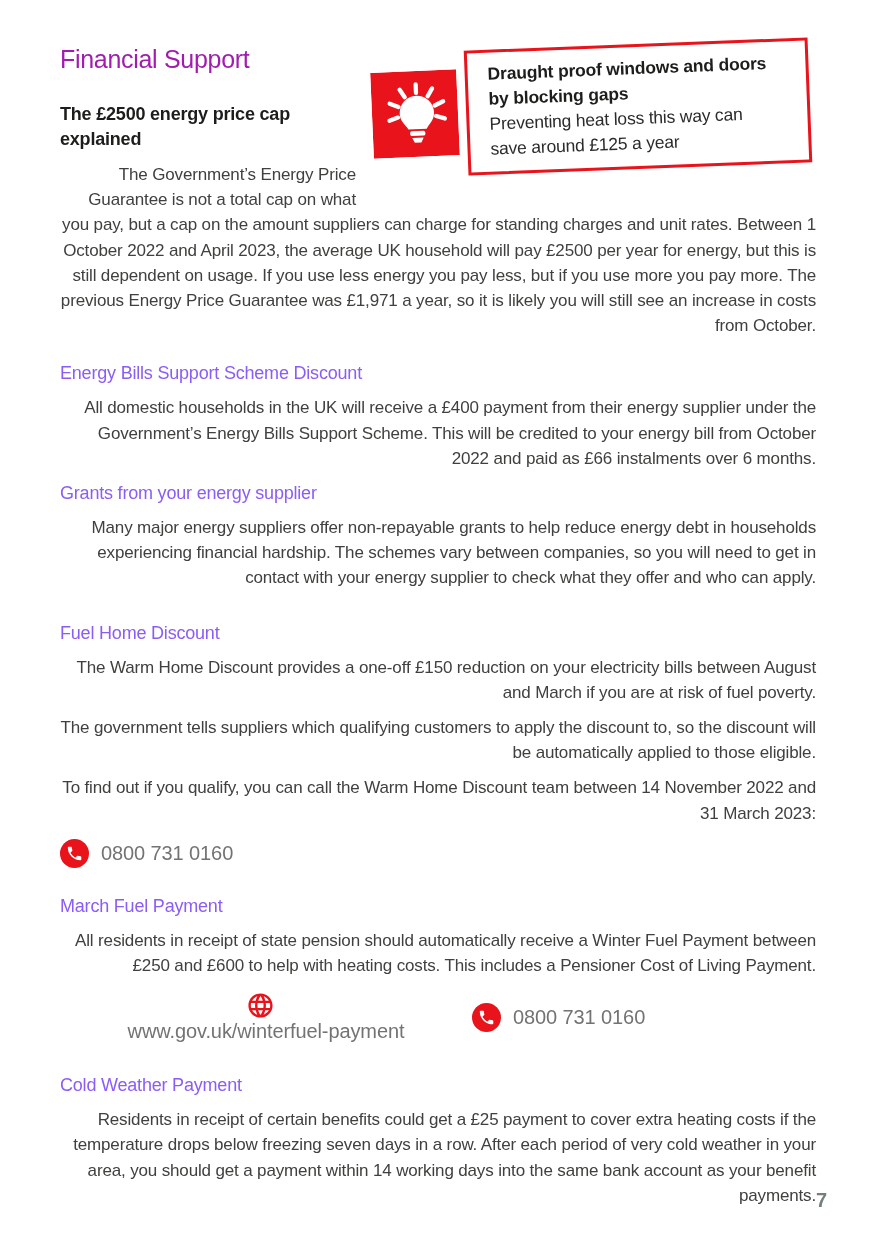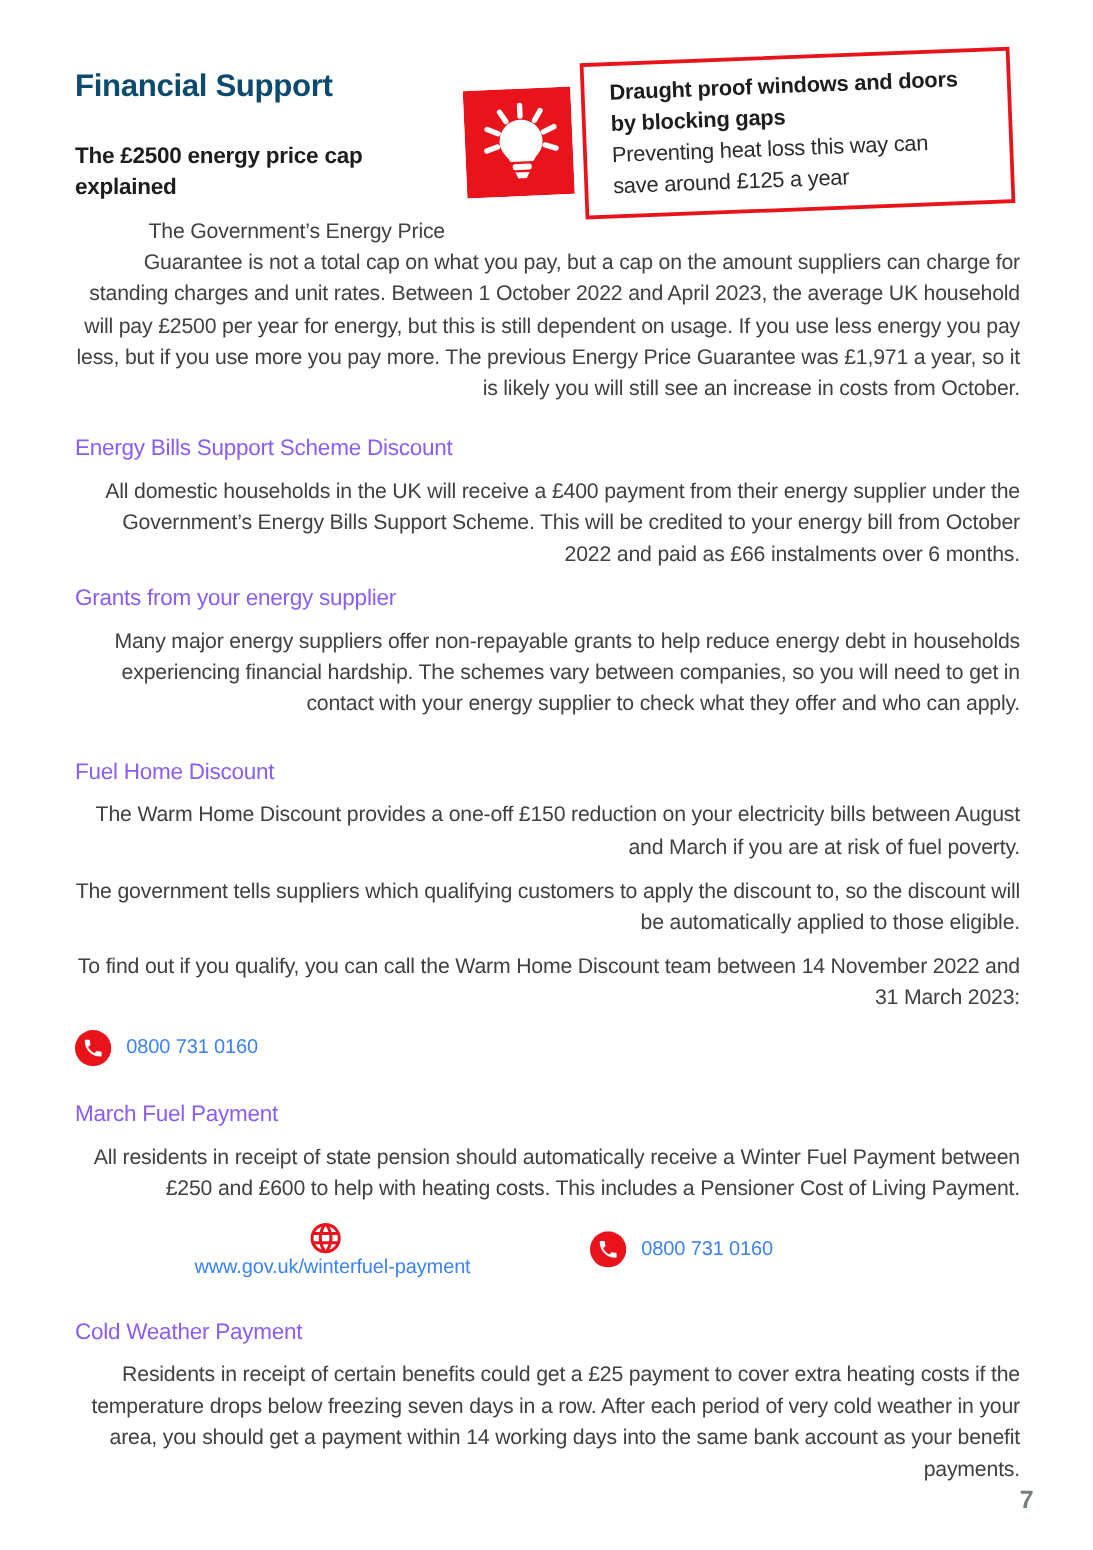--- a/index.html
+++ b/index.html
@@ -50,25 +50,25 @@
   .tip-box .tip-body {
     display: block;
     font-size: 17.5px;
     line-height: 25px;
     color: #2b2b29;
     max-width: 292px;
     letter-spacing: -0.2px;
   }
 
   h1.page-title {
-    margin: 14px 0 0 0;
+    margin: 4px 0 0 0;
     font-size: 25px;
     line-height: 30px;
-    font-weight: bold;
-    color: #0c4a6e;
+    font-weight: normal;
+    color: #a21caf;
     letter-spacing: -0.3px;
   }
   h2.sub-heading {
     margin: 28px 0 0 0;
     font-size: 18px;
     line-height: 25px;
     font-weight: bold;
     color: #1d1d1b;
     letter-spacing: -0.2px;
   }
@@ -99,22 +99,22 @@
     display: flex;
     align-items: center;
     margin-top: 13px;
   }
   .contact-row .icon-wrap {
     width: 29px; height: 29px;
     flex: 0 0 29px;
     margin-right: 12px;
   }
   .contact-text {
-    font-size: 16px;
-    color: #3b82f6;
+    font-size: 20px;
+    color: #737373;
     letter-spacing: -0.1px;
   }
   .contact-col { display: flex; align-items: center; }
   .contact-col.url-col { width: 412px; flex-direction: column; }
 
   .page-number {
     position: absolute;
     right: 47px; bottom: 28px;
     font-size: 20px;
     font-weight: bold;

